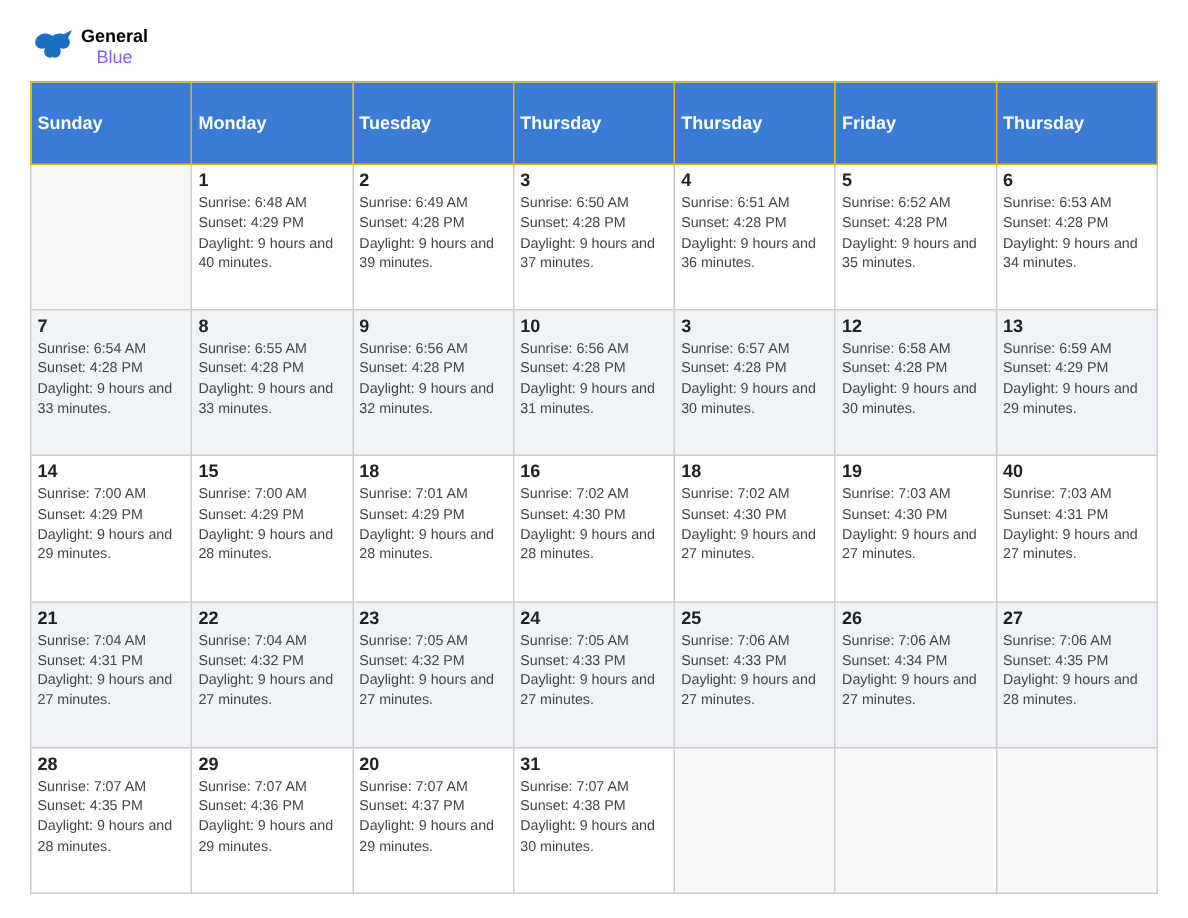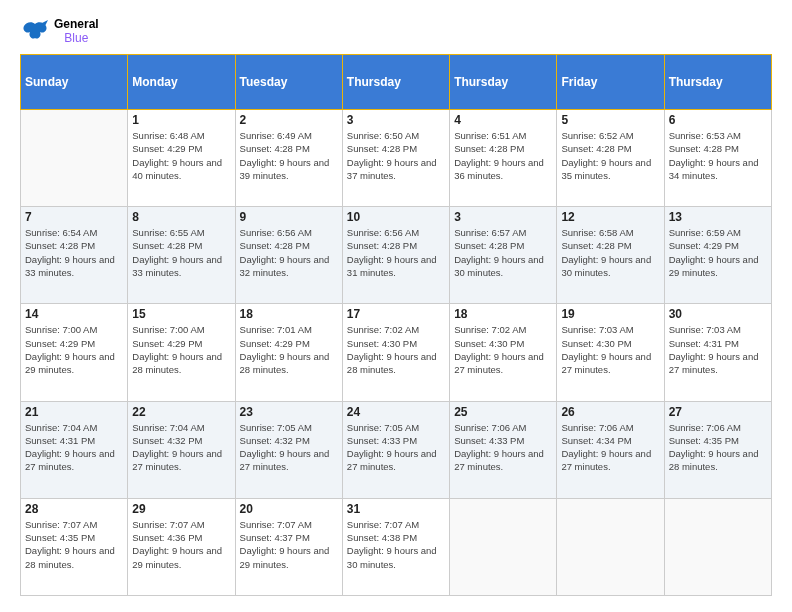--- a/index.html
+++ b/index.html
@@ -190,33 +190,33 @@
           </td>
           <td>
             <span class="day-number">15</span>
             <div class="day-info">Sunrise: 7:00 AM<br>Sunset: 4:29 PM<br>Daylight: 9 hours and 28 minutes.</div>
           </td>
           <td>
             <span class="day-number">18</span>
             <div class="day-info">Sunrise: 7:01 AM<br>Sunset: 4:29 PM<br>Daylight: 9 hours and 28 minutes.</div>
           </td>
           <td>
-            <span class="day-number">17</span>
+            <span class="day-number">16</span>
             <div class="day-info">Sunrise: 7:02 AM<br>Sunset: 4:30 PM<br>Daylight: 9 hours and 28 minutes.</div>
           </td>
           <td>
             <span class="day-number">18</span>
             <div class="day-info">Sunrise: 7:02 AM<br>Sunset: 4:30 PM<br>Daylight: 9 hours and 27 minutes.</div>
           </td>
           <td>
             <span class="day-number">19</span>
             <div class="day-info">Sunrise: 7:03 AM<br>Sunset: 4:30 PM<br>Daylight: 9 hours and 27 minutes.</div>
           </td>
           <td>
-            <span class="day-number">30</span>
+            <span class="day-number">40</span>
             <div class="day-info">Sunrise: 7:03 AM<br>Sunset: 4:31 PM<br>Daylight: 9 hours and 27 minutes.</div>
           </td>
         </tr>
         <tr class="row-shaded">
           <td>
             <span class="day-number">21</span>
             <div class="day-info">Sunrise: 7:04 AM<br>Sunset: 4:31 PM<br>Daylight: 9 hours and 27 minutes.</div>
           </td>
           <td>
             <span class="day-number">22</span>

